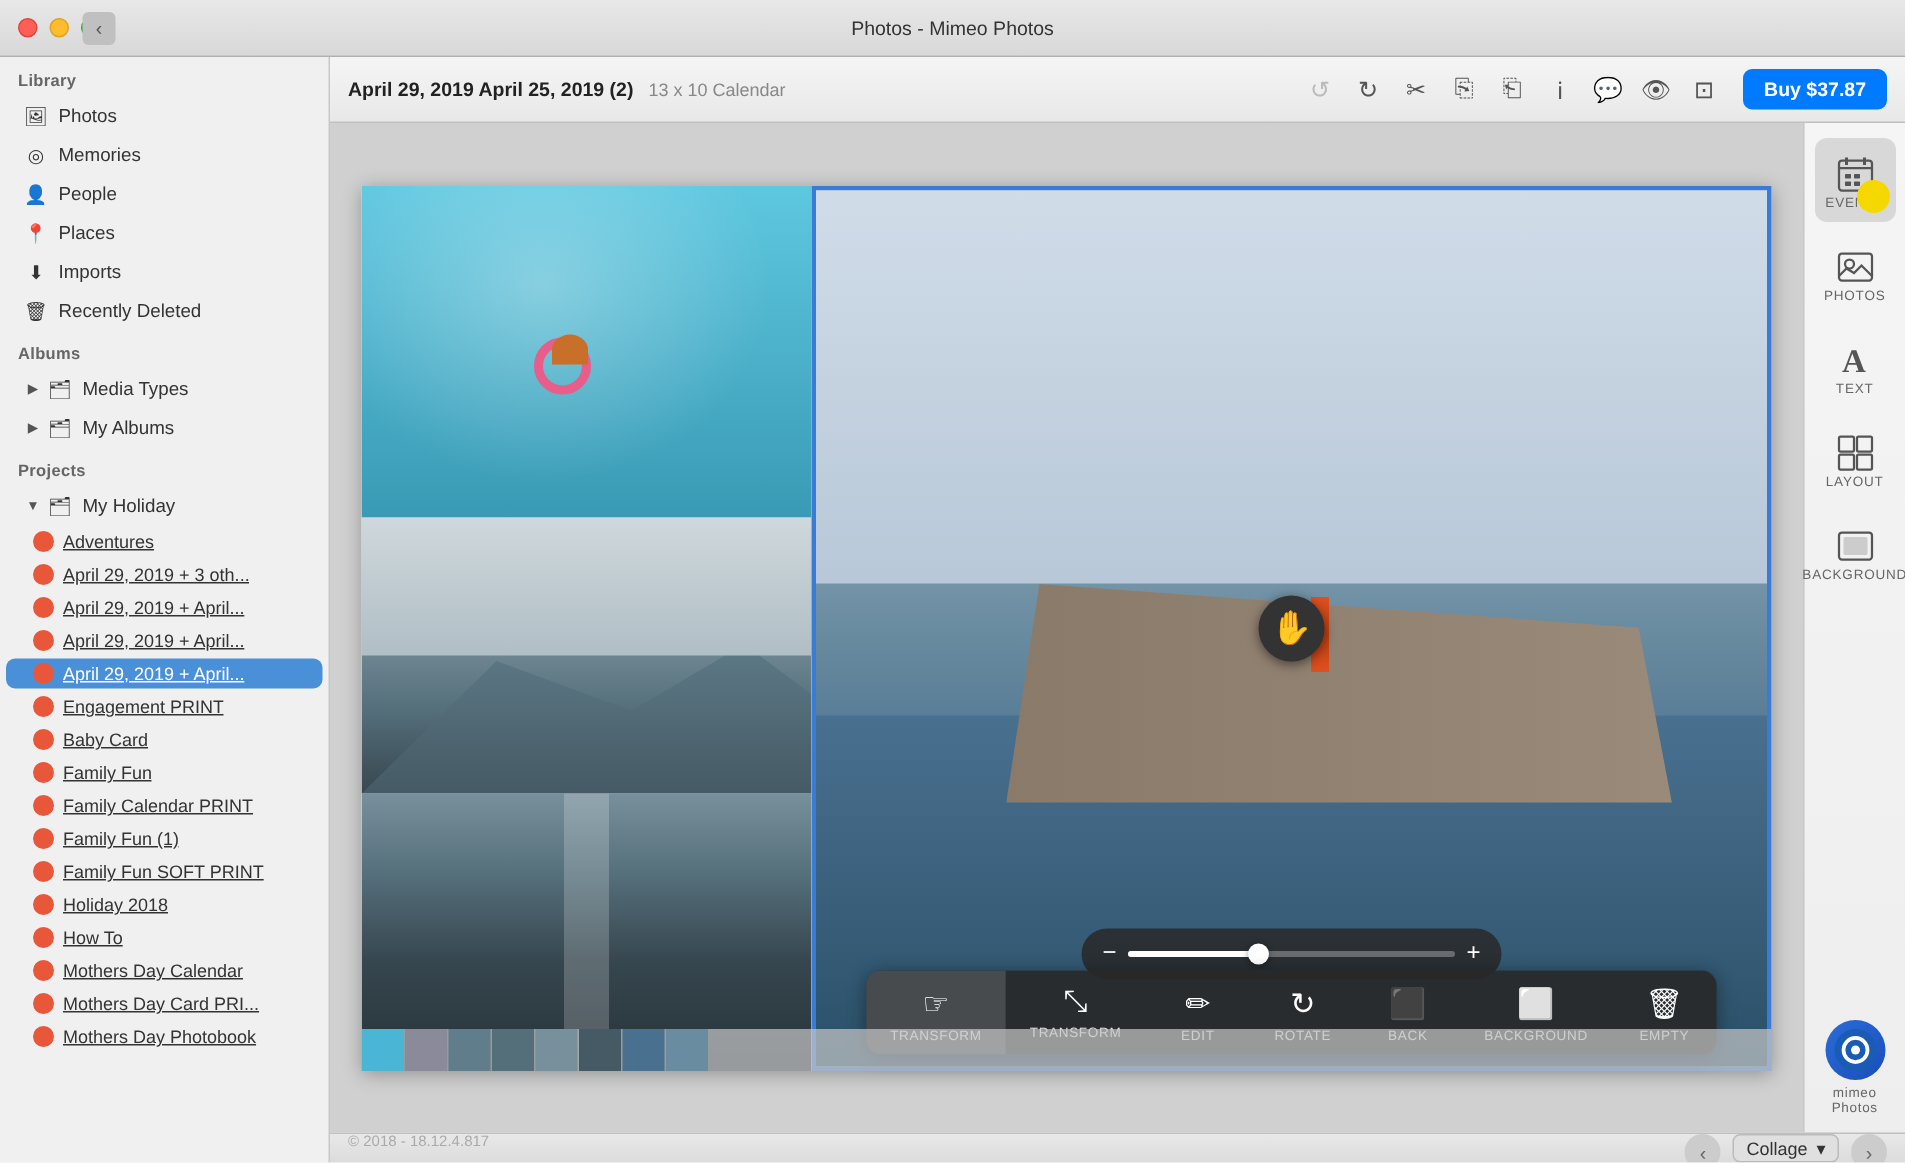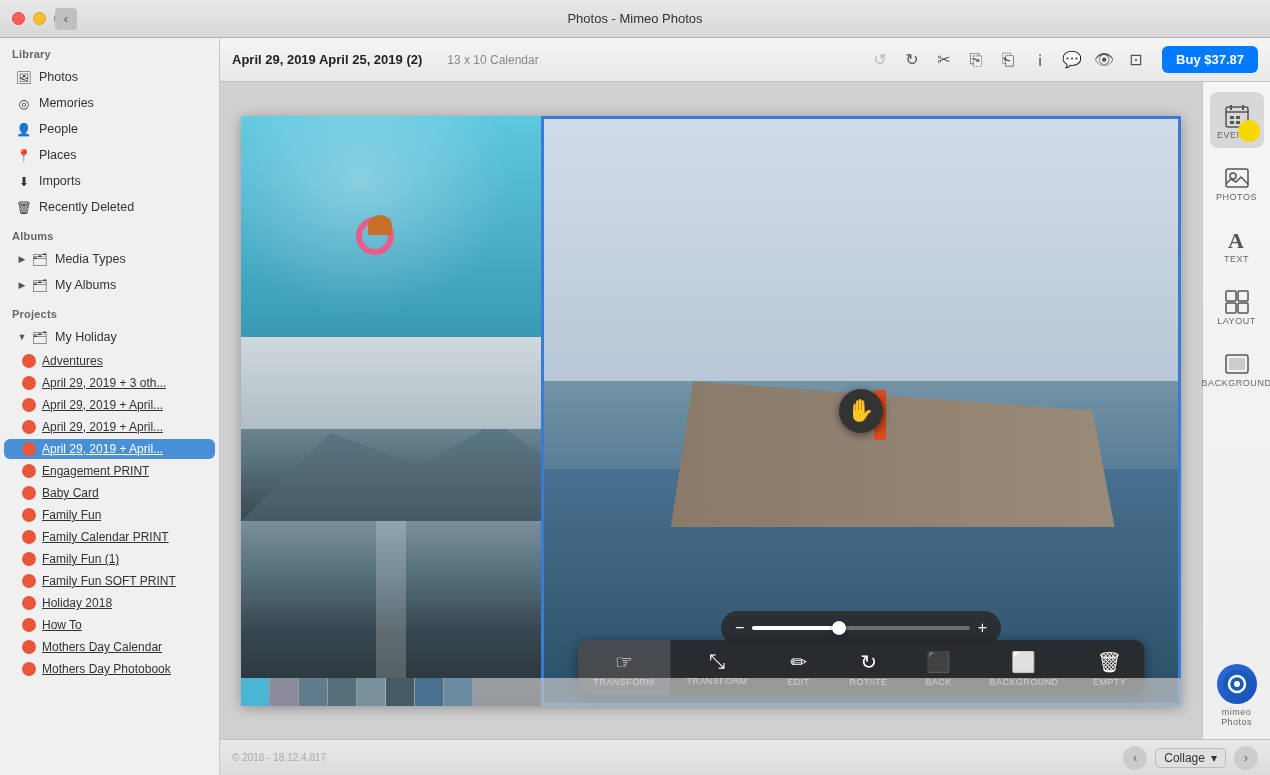--- a/index.html
+++ b/index.html
@@ -139,21 +139,21 @@
       display: flex;
       align-items: center;
       padding: 0 12px;
       gap: 4px;
       flex-shrink: 0;
     }
     .toolbar-title {
       font-size: 13px;
       font-weight: 600;
       color: #222;
-      margin-right: 21px;
+      margin-right: 6px;
     }
     .toolbar-subtitle {
       font-size: 12px;
       color: #888;
       margin-right: 8px;
       text-align: right;
     }
     .toolbar-spacer { flex: 1; }
     .toolbar-btn {
       width: 28px; height: 28px;
@@ -454,25 +454,24 @@
       display: flex; align-items: center; justify-content: center;
       color: white;
       font-size: 18px;
       font-weight: bold;
       margin-bottom: 3px;
     }
     .mimeo-text { font-size: 9px; color: #666; letter-spacing: 0.05em; }
 
     
     .bottom-bar {
-      height: 36px;
+      height: 20px;
       background: linear-gradient(to bottom, #e8e8e8, #dcdcdc);
       border-top: 1px solid #c0c0c0;
       display: flex;
-      align-items: center;
       padding: 0 12px;
       gap: 8px;
       flex-shrink: 0;
     }
     .nav-arrow {
       width: 24px; height: 24px;
       background: #ccc;
       border-radius: 50%;
       display: flex; align-items: center; justify-content: center;
       cursor: pointer;
@@ -649,20 +648,25 @@
     </div>
     <div class="tree-item">
       <span style="width:10px"></span>
       <div class="project-dot" style="background:#e8573a;"></div>
       <span class="item-label">How To</span>
     </div>
     <div class="tree-item">
       <span style="width:10px"></span>
       <div class="project-dot" style="background:#e8573a;"></div>
       <span class="item-label">Mothers Day Calendar</span>
+    </div>
+    <div class="tree-item">
+      <span style="width:10px"></span>
+      <div class="project-dot" style="background:#e8573a;"></div>
+      <span class="item-label">Mothers Day Card PRI...</span>
     </div>
     <div class="tree-item">
       <span style="width:10px"></span>
       <div class="project-dot" style="background:#e8573a;"></div>
       <span class="item-label">Mothers Day Photobook</span>
     </div>
   </div>
 
   <div class="content-area">
 

